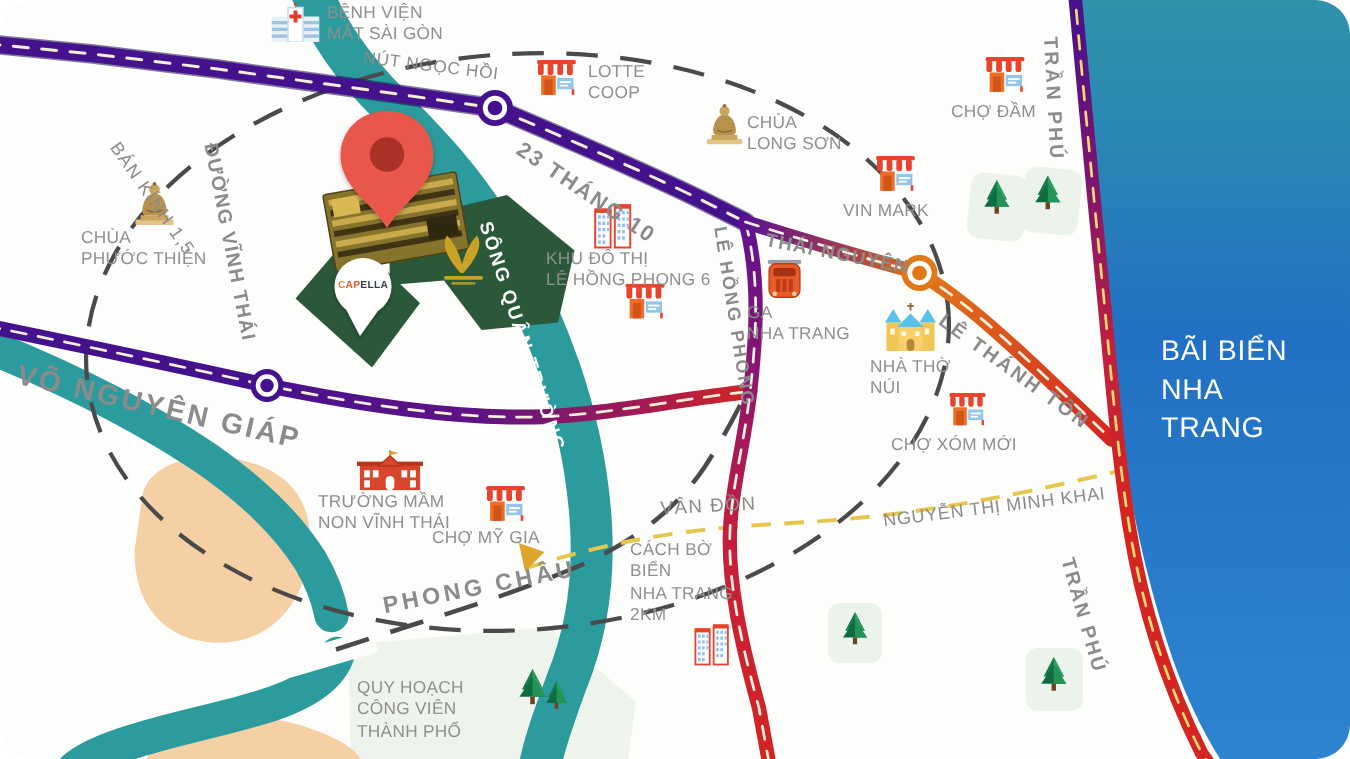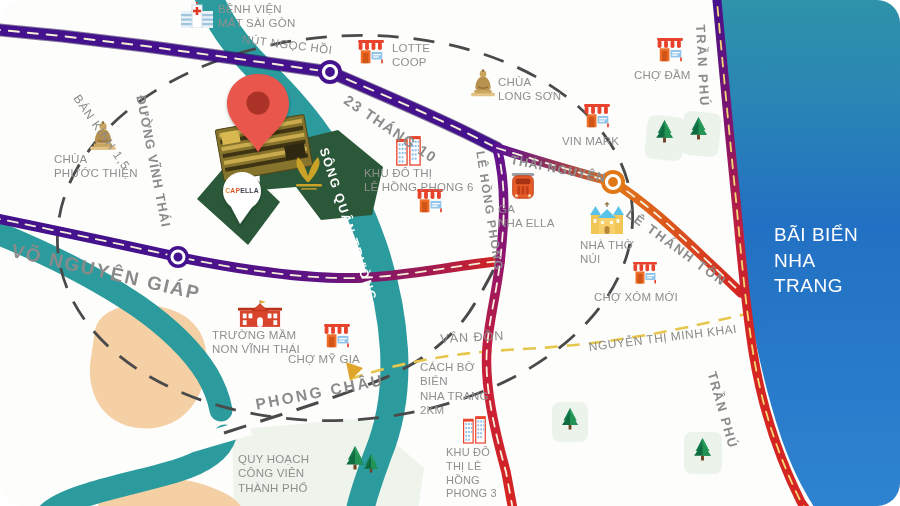--- a/index.html
+++ b/index.html
@@ -330,35 +330,31 @@
 COOP</div>
 <div class="lbl" style="left:498px;top:75px">CHÙA
 LONG SƠN</div>
 <div class="lbl center" style="left:634px;top:68px;width:72px">CHỢ ĐẦM</div>
 <div class="lbl center" style="left:562px;top:134px;width:80px">VIN MARK</div>
 <div class="lbl center" style="left:54px;top:152px;width:100px">CHÙA
 PHƯỚC THIỆN</div>
 <div class="lbl center" style="left:364px;top:166px;width:110px">KHU ĐÔ THỊ
 LÊ HỒNG PHONG 6</div>
 <div class="lbl center" style="left:498px;top:202px;width:70px">GA
-NHA ELLA</div>
+NHA TRANG</div>
 <div class="lbl center" style="left:580px;top:238px;width:56px">NHÀ THỜ
 NÚI</div>
 <div class="lbl center" style="left:594px;top:290px;width:104px">CHỢ XÓM MỚI</div>
 <div class="lbl center" style="left:212px;top:328px;width:104px">TRƯỜNG MẦM
 NON VĨNH THÁI</div>
 <div class="lbl center" style="left:288px;top:352px;width:80px">CHỢ MỸ GIA</div>
 <div class="lbl center" style="left:420px;top:360px;width:78px">CÁCH BỜ
 BIỂN
 NHA TRANG
 2KM</div>
-<div class="lbl center" style="left:446px;top:446px;width:62px;font-size:11px">KHU ĐÔ
-THỊ LÊ
-HỒNG
-PHONG 3</div>
 <div class="lbl center" style="left:238px;top:452px;width:108px">QUY HOẠCH
 CÔNG VIÊN
 THÀNH PHỐ</div>
 
 <div class="road-lbl" style="left:243px;top:33px;font-size:11.5px;letter-spacing:.5px;font-weight:normal;transform:rotate(7deg)">NÚT NGỌC HỒI</div>
 <div class="road-lbl" style="left:350px;top:92px;font-size:14.5px;letter-spacing:1.5px;transform:rotate(34deg)">23 THÁNG 10</div>
 <div class="road-lbl" style="left:708px;top:24px;font-size:13px;letter-spacing:2px;transform:rotate(87deg)">TRẦN PHÚ</div>
 <div class="road-lbl" style="left:148px;top:94px;font-size:13px;letter-spacing:1px;transform:rotate(79deg)">ĐƯỜNG VĨNH THÁI</div>
 <div class="road-lbl" style="left:82px;top:92px;font-size:12px;letter-spacing:1px;font-weight:normal;transform:rotate(55deg)">BÁN KÍNH 1,5</div>
 <div class="road-lbl" style="left:14px;top:240px;font-size:19px;letter-spacing:2px;transform:rotate(13deg)">VÕ NGUYÊN GIÁP</div>

